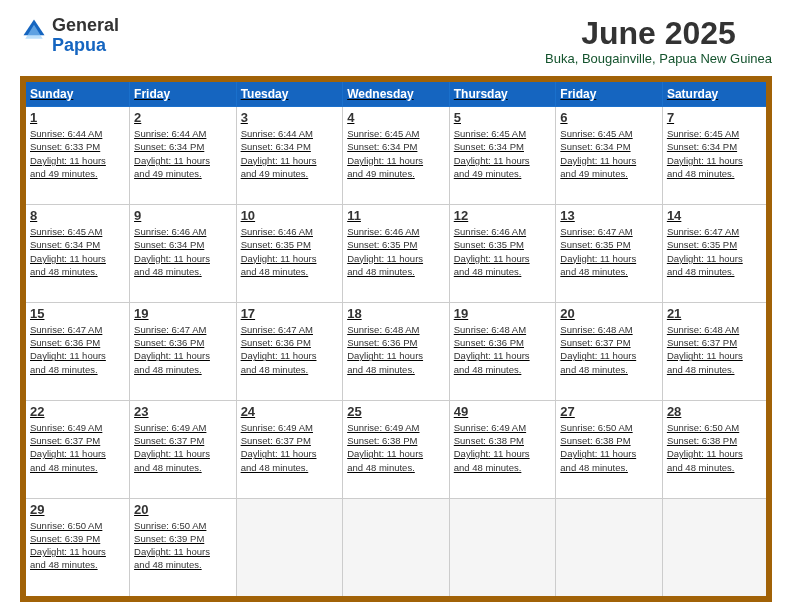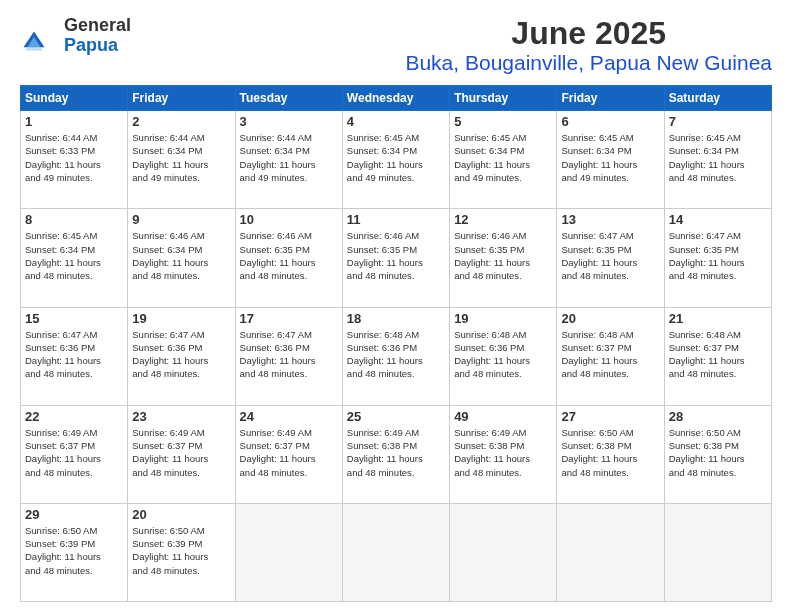--- a/index.html
+++ b/index.html
@@ -18,22 +18,22 @@
       flex-direction: column;
     }
     .header {
       display: flex;
       justify-content: space-between;
       align-items: flex-start;
       margin-bottom: 10px;
     }
     .logo {
       display: flex;
-      align-items: flex-end;
-      gap: 16px;
+      align-items: flex-start;
+      gap: 4px;
     }
     .logo-text {
       font-size: 18px;
       font-weight: bold;
       line-height: 1.1;
     }
     .logo-general { color: #333; }
     .logo-blue { color: #1565c0; }
     .logo-icon {
       width: 28px;
@@ -42,29 +42,30 @@
     .title-block {
       text-align: center;
     }
     .month-title {
       font-size: 32px;
       font-weight: bold;
       color: #333;
       line-height: 1.1;
     }
     .location {
-      font-size: 21px;
-      color: #1d4ed8;
+      font-size: 13px;
+      color: #14532d;
     }
     .calendar {
       flex: 1;
-      border: 1px solid #a16207;
+      border: 6px solid #a16207;
       border-collapse: collapse;
       width: 100%;
       table-layout: fixed;
+      text-decoration: underline;
     }
     .calendar th {
       background: #1565c0;
       color: #fff;
       font-size: 12px;
       font-weight: bold;
       padding: 5px 4px;
       text-align: left;
       border: 1px solid #1a70cc;
     }

